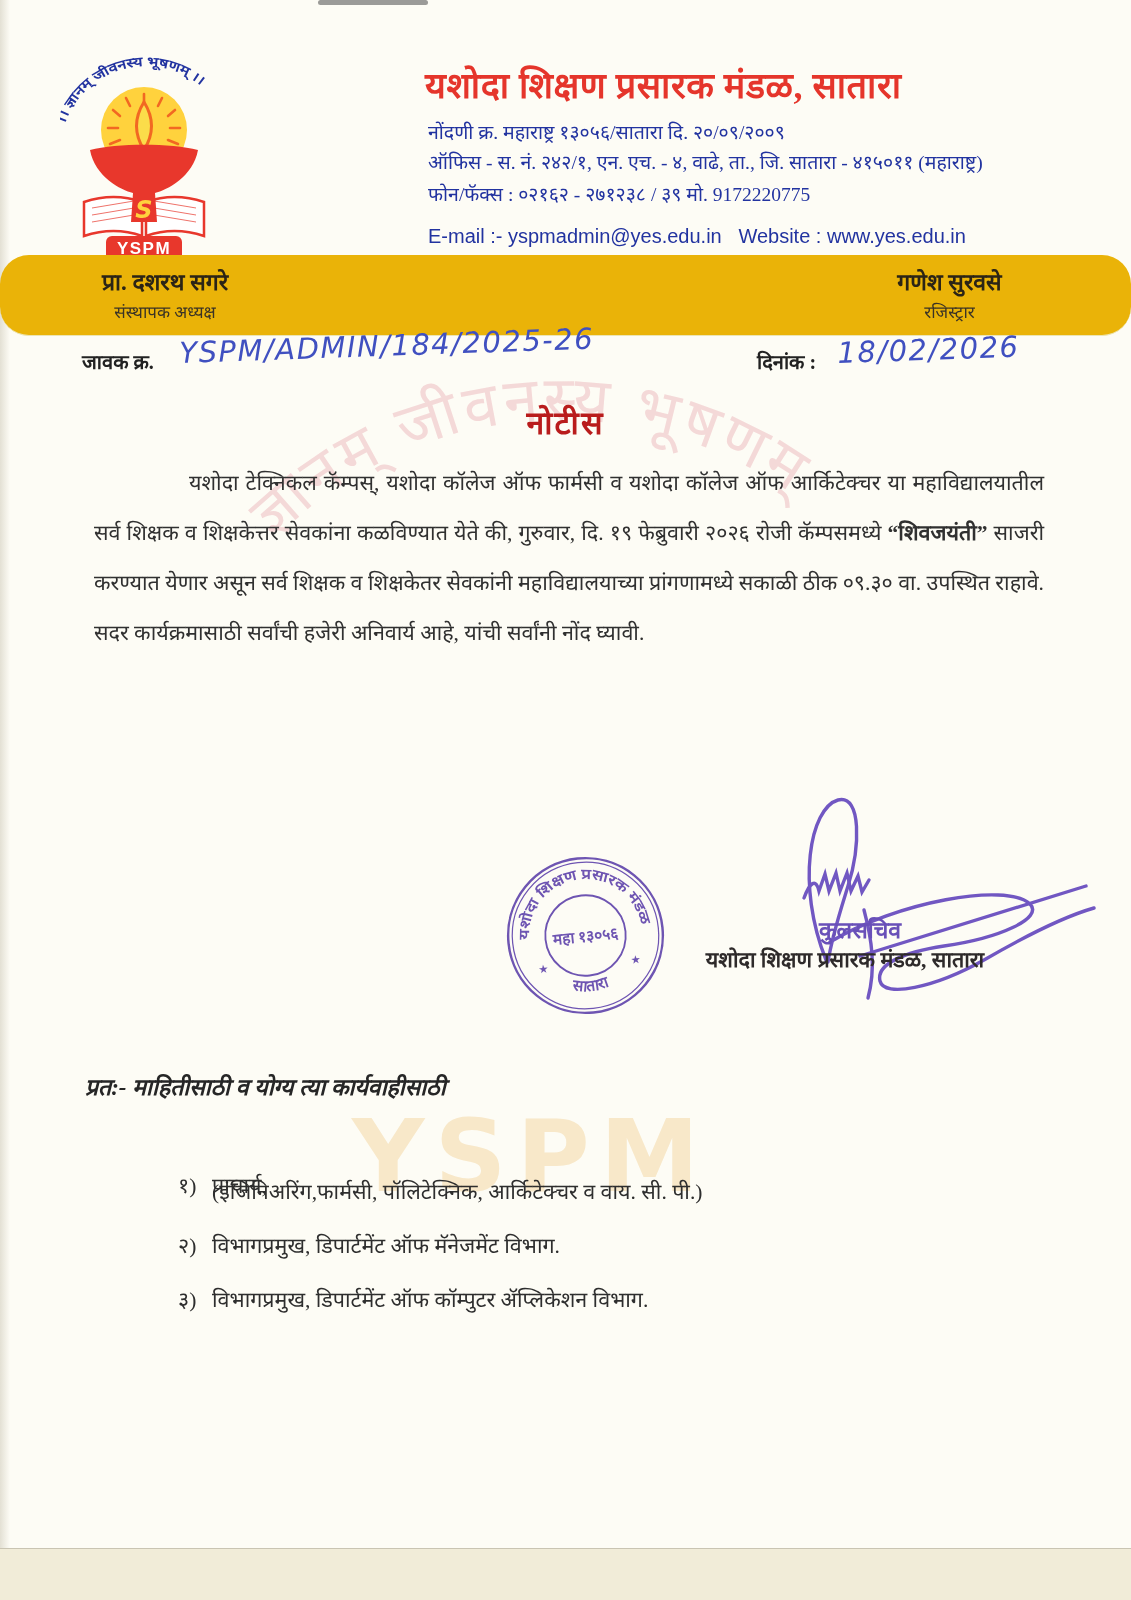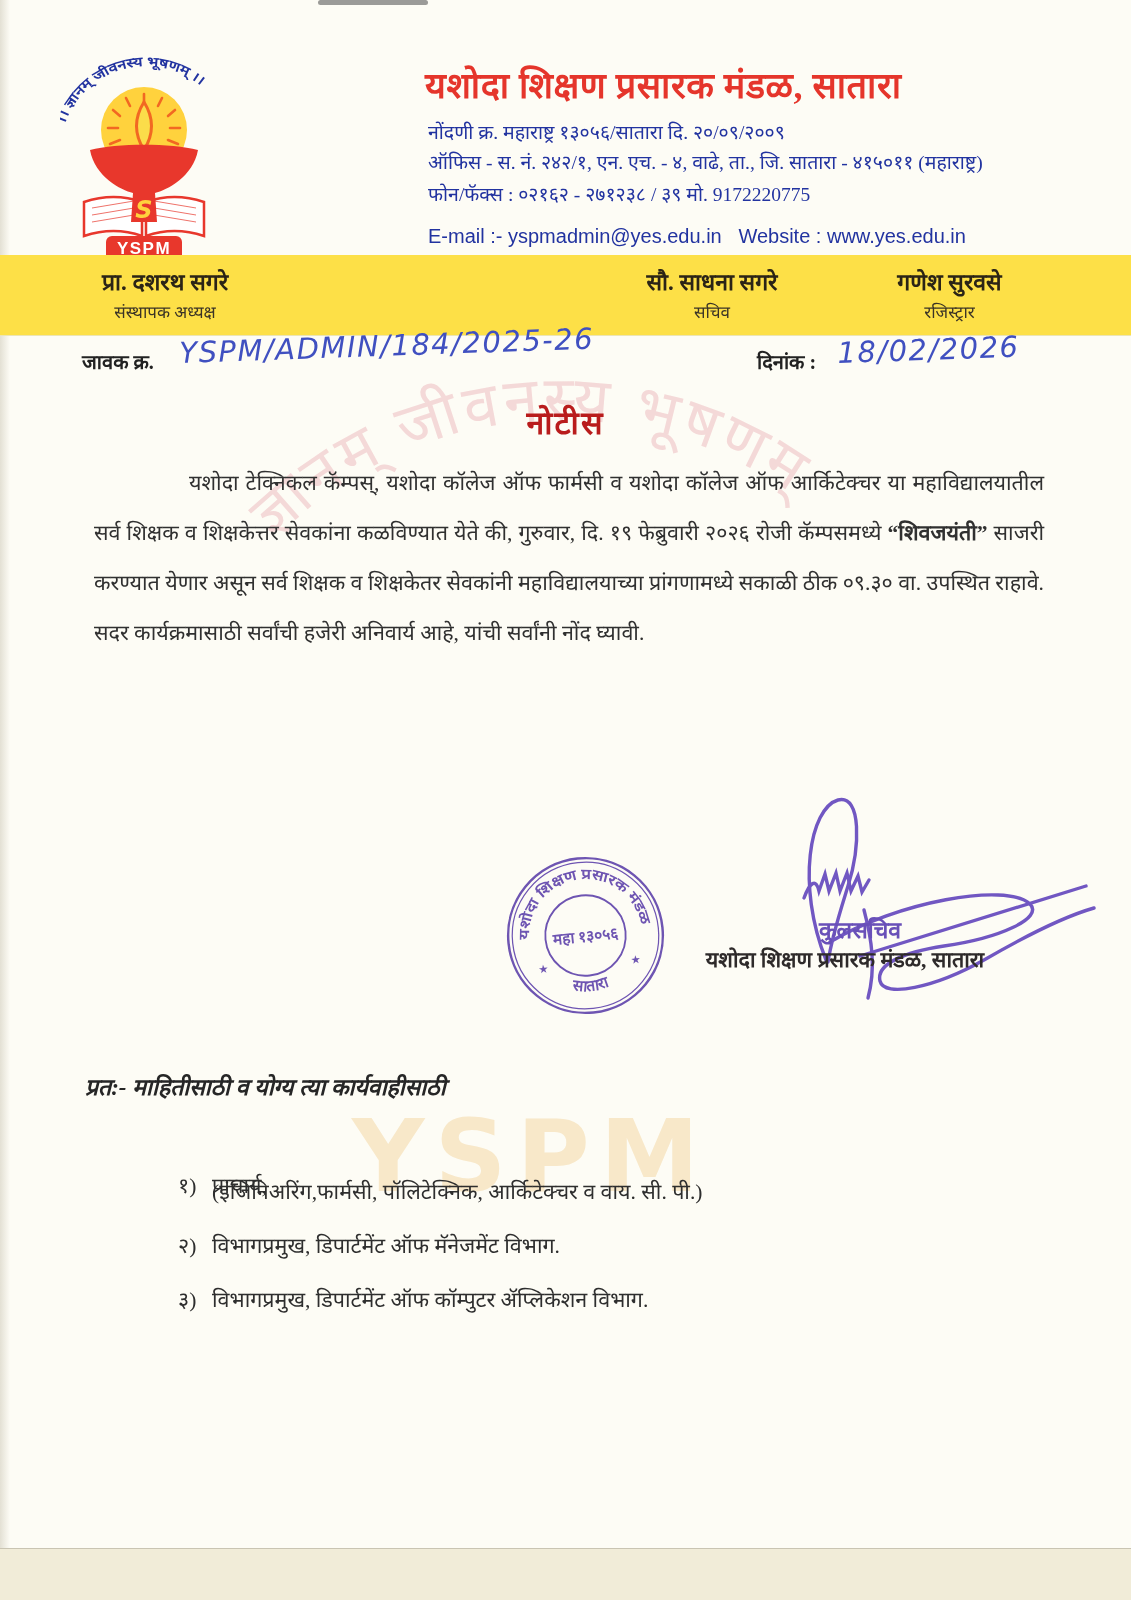--- a/index.html
+++ b/index.html
@@ -5,21 +5,21 @@
   html,body{margin:0;padding:0;background:#efead7;}
   #page{position:relative;width:1131px;height:1600px;background:#fdfcf5;overflow:hidden;
         font-family:"Liberation Serif","DejaVu Serif",serif;color:#2d2d2d;}
   .abs{position:absolute;}
   .pre{white-space:pre;margin-top:13px;}
   
   .org-title{font-size:36px;font-weight:bold;color:#e5352b;letter-spacing:0.5px;}
   .hdr-blue{font-size:19.5px;font-weight:normal;color:#2233a0;}
   .hdr-latin{font-family:"Liberation Sans","DejaVu Sans",sans-serif;font-weight:normal;font-size:20px;}
   
-  .band{left:0;top:255px;width:1131px;height:80px;background:#fde047;border-bottom:1px solid #ece5b4;}
+  .band{left:0;top:255px;width:1131px;height:80px;background:#eab308;border-bottom:1px solid #ece5b4;border-radius:29px;}
   .official{position:absolute;text-align:center;color:#2b2416;}
   .official .nm{font-size:23px;font-weight:bold;}
   .official .rl{font-size:17px;margin-top:3px;color:#3a3326;}
   
   .lbl{font-size:20px;font-weight:bold;color:#222;}
   .hand{font-family:"DejaVu Sans",sans-serif;font-style:italic;color:#4050c0;
         font-size:29px;letter-spacing:1.5px;transform:rotate(-2deg);transform-origin:left bottom;}
   
   .notice-title{font-size:32px;font-weight:bold;letter-spacing:2px;color:#b91c1c;}
   .body-par{font-size:21.5px;line-height:50px;text-align:justify;text-indent:95px;color:#303030;}
@@ -104,24 +104,20 @@
   <div class="abs hdr-blue" style="left:428px;top:118px;">नोंदणी क्र. महाराष्ट्र १३०५६/सातारा  दि. २०/०९/२००९</div>
   <div class="abs hdr-blue" style="left:428px;top:148px;">ऑफिस - स. नं. २४२/१, एन. एच. - ४, वाढे, ता., जि. सातारा - ४१५०११ (महाराष्ट्र)</div>
   <div class="abs hdr-blue" style="left:428px;top:180px;">फोन/फॅक्स : ०२१६२ - २७१२३८ / ३९ मो. 9172220775</div>
   <div class="abs hdr-blue hdr-latin pre" style="left:428px;top:212px;color:#2233a0;">E-mail :- yspmadmin@yes.edu.in   Website : www.yes.edu.in</div>
 
   <div class="abs band">
     <div class="official" style="left:55px;top:10px;width:220px;">
       <div class="nm">प्रा. दशरथ सगरे</div>
       <div class="rl">संस्थापक अध्यक्ष</div>
     </div>
-    <div class="official" style="left:612px;top:10px;width:200px;">
-      <div class="nm">सौ. साधना सगरे</div>
-      <div class="rl">सचिव</div>
-    </div>
     <div class="official" style="left:852px;top:10px;width:195px;">
       <div class="nm">गणेश सुरवसे</div>
       <div class="rl">रजिस्ट्रार</div>
     </div>
   </div>
 
   <div class="abs lbl" style="left:82px;top:348px;">जावक क्र.</div>
   <div class="abs hand" style="left:180px;top:336px;">YSPM/ADMIN/184/2025-26</div>
   <div class="abs lbl" style="left:757px;top:348px;">दिनांक :</div>
   <div class="abs hand" style="left:838px;top:336px;">18/02/2026</div>

